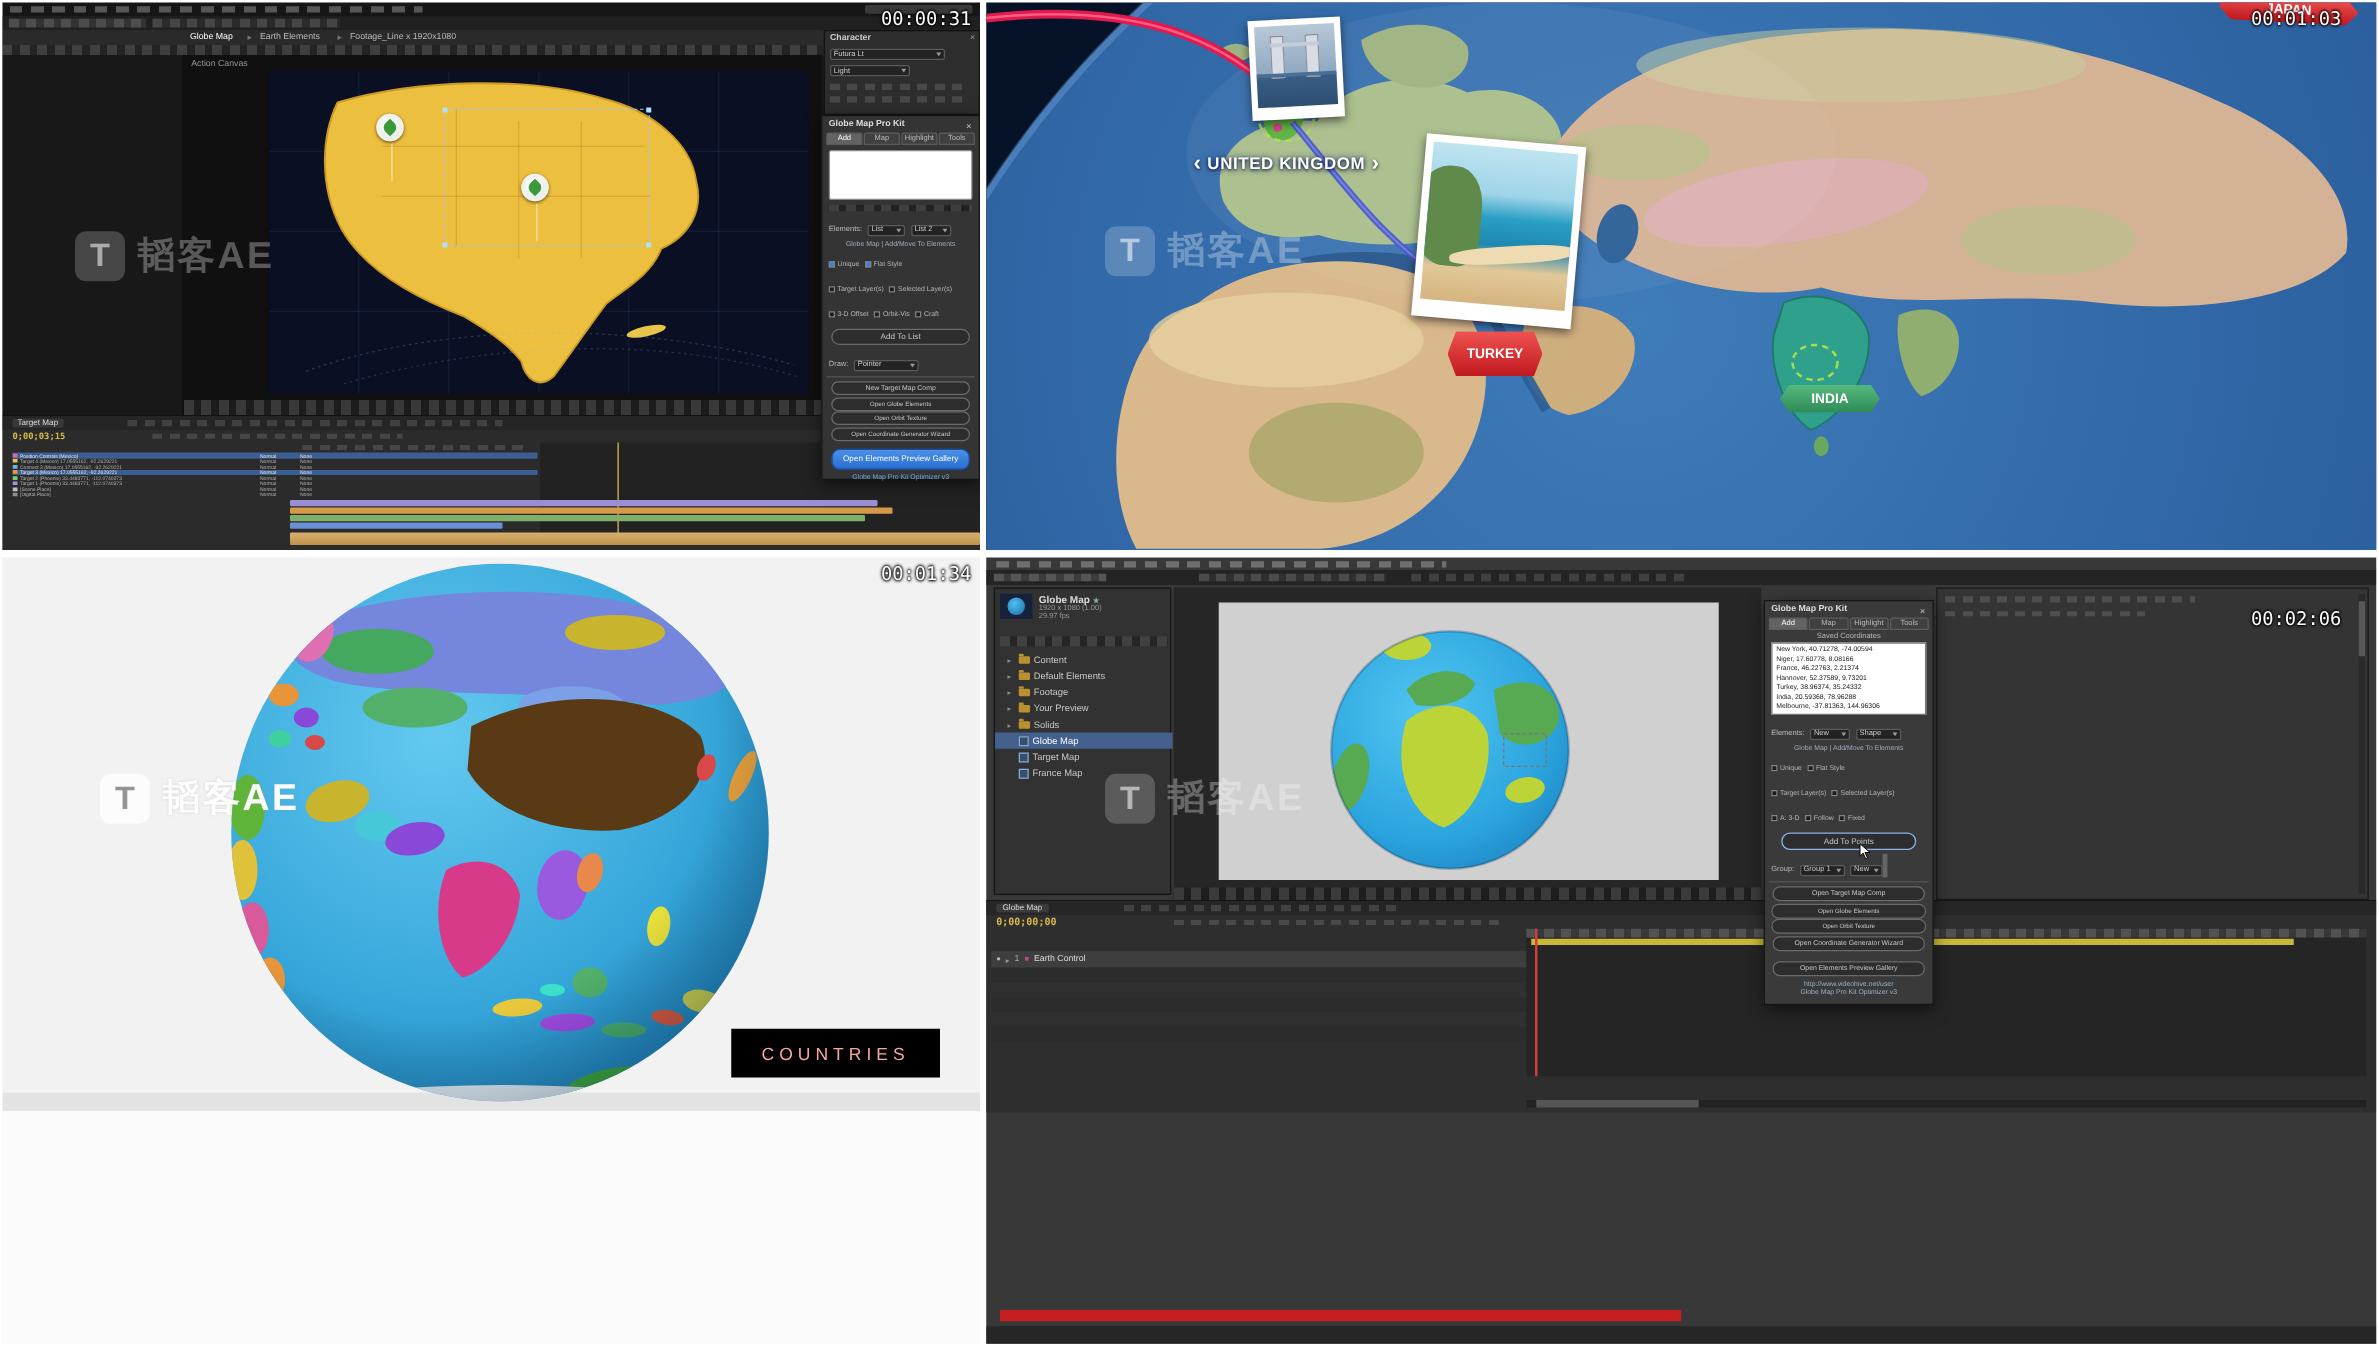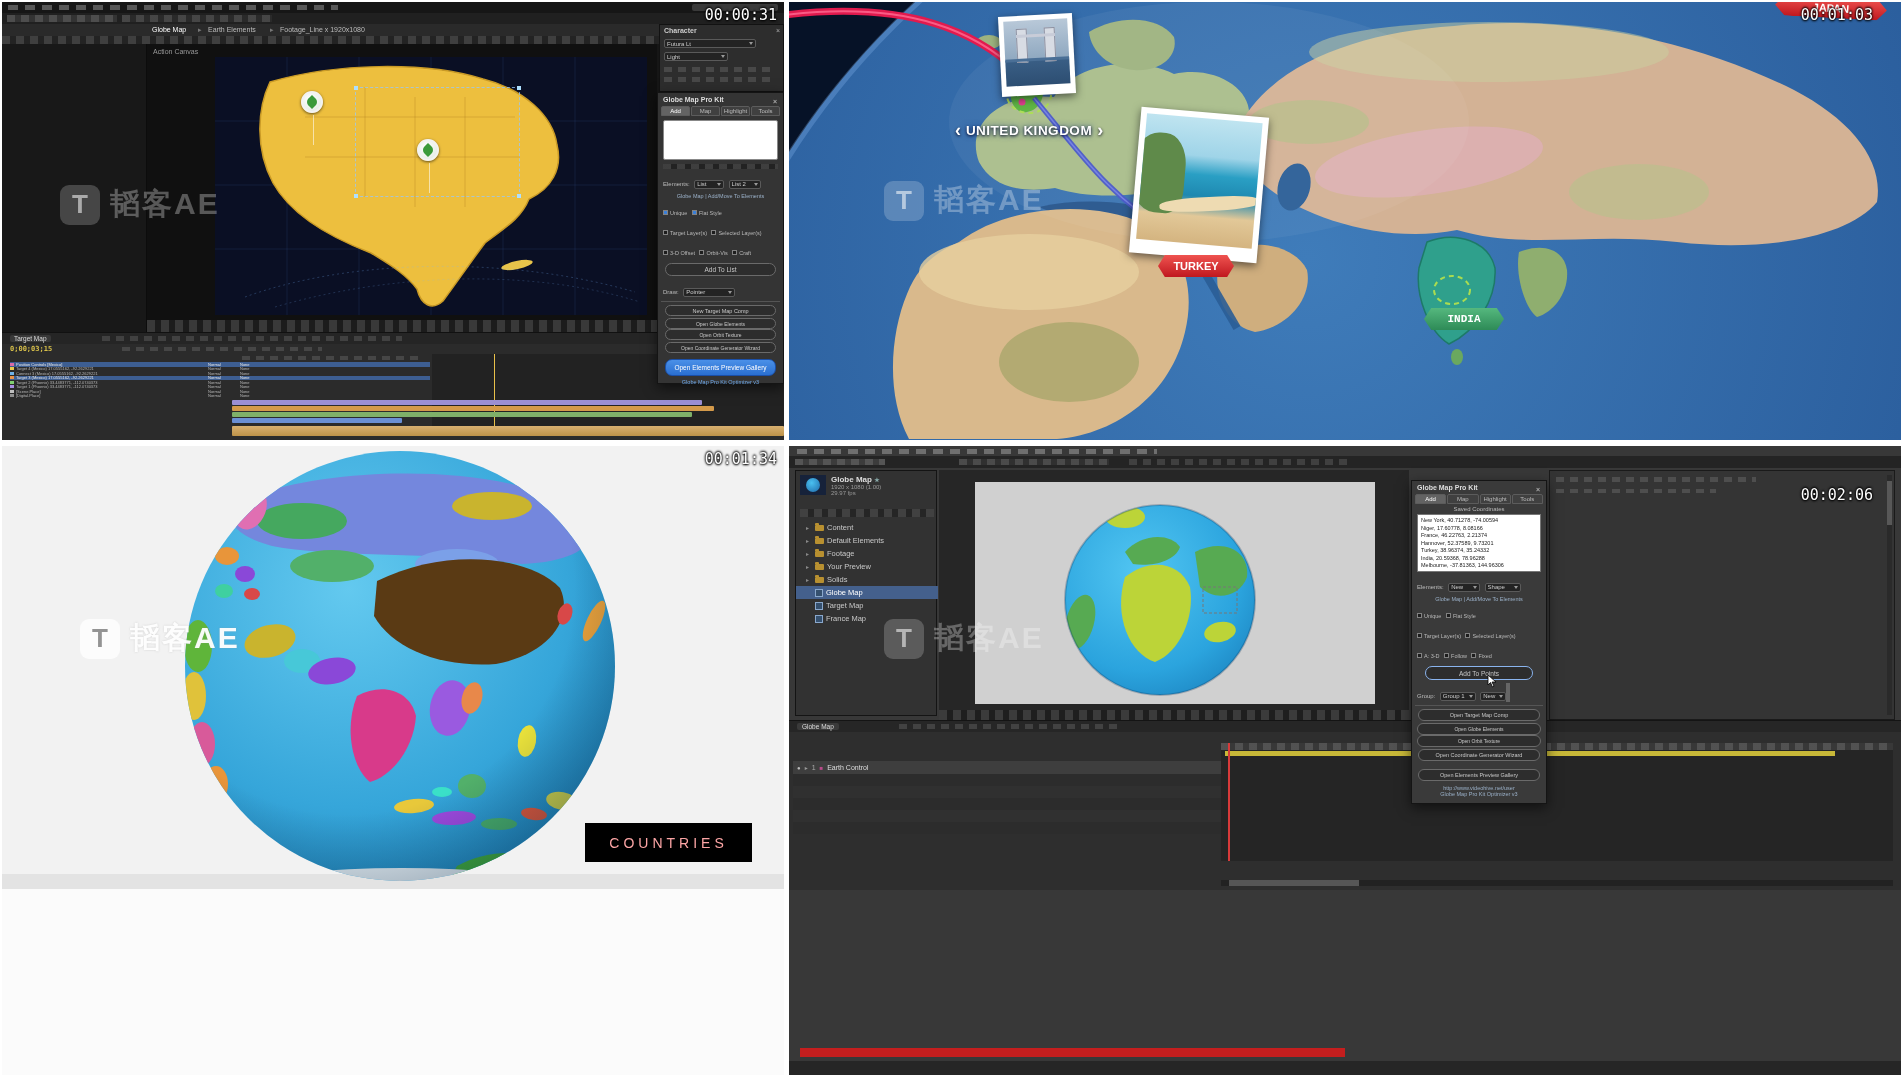--- a/index.html
+++ b/index.html
@@ -42,21 +42,21 @@
   .tl-row .chip { width:4px; height:3px; flex:none; }
   .tl-row .lname { width:190px; overflow:hidden; white-space:nowrap; }
   .tl-row .lmode { width:30px; overflow:hidden; }
   .tl-row .lmat { width:26px; overflow:hidden; }
   .tl-row.sel { background:#3d5e92; color:#e8e8e8; }
   .bar { position:absolute; border-radius:1px; }
   .ribbon { position:absolute; display:flex; align-items:center; justify-content:center;
             color:#fff; font-weight:bold; z-index:20;
             clip-path:polygon(0 50%, 9% 0, 91% 0, 100% 50%, 91% 100%, 9% 100%); }
   .ribbon-red { background:linear-gradient(180deg,#ef5350,#c0181f); }
-  .ribbon-teal { background:linear-gradient(180deg,#55b87e,#2e8b57);font-family:Liberation Mono, monospace; }
+  .ribbon-teal { background:linear-gradient(180deg,#55b87e,#2e8b57); }
   .geo-label { position:absolute; display:flex; align-items:center; justify-content:center; gap:5px; z-index:20; }
   .geo-label .chev { font-size:18px; font-weight:bold; color:#fff; text-shadow:0 1px 3px rgba(0,0,30,.95); }
   .geo-label .txt { font-size:13.5px; font-weight:bold; letter-spacing:.5px; color:#fff;
                     text-shadow:0 1px 3px rgba(0,0,30,.95), 0 0 6px rgba(20,60,140,.8); }
   .polaroid { position:absolute; background:#fff; box-shadow:0 3px 8px rgba(0,0,10,.55); z-index:15; }
   .proj-row { display:flex; align-items:center; gap:3px; height:13px; padding-left:10px;
               font-size:7.5px; color:#c8c8c8; cursor:pointer; }
   .proj-row.sel { background:#44608c; color:#fff; }
   .icon-folder { width:9px; height:6px; background:#b89030; border-radius:1px; position:relative; flex:none; }
   .icon-folder::before { content:""; position:absolute; top:-2px; left:0; width:4px; height:2px;
@@ -363,21 +363,21 @@
         <div class="abs" style="left:-12px;top:18px;width:55px;height:80px;background:#5f8a4a;border-radius:50% 40% 30% 50%;"></div>
         <div class="abs" style="left:20px;top:78px;width:100px;height:14px;background:#eedbb2;transform:rotate(-8deg);border-radius:40%;"></div>
       </div>
     </div>
 
     <div class="geo-label" style="left:160px;top:116px;width:160px;height:24px;">
       <span class="chev">‹</span>
       <span class="txt">UNITED KINGDOM</span>
       <span class="chev">›</span>
     </div>
-    <div class="ribbon ribbon-red" style="left:369px;top:253px;width:76px;height:22px;font-size:11px;text-align:right;">TURKEY</div>
+    <div class="ribbon ribbon-red" style="left:369px;top:263px;width:76px;height:36px;font-size:11px;text-align:right;">TURKEY</div>
     <div class="ribbon ribbon-teal" style="left:635px;top:306px;width:80px;height:22px;font-size:11px;">INDIA</div>
     <div class="ribbon ribbon-red" style="left:986px;top:-5px;width:112px;height:21px;font-size:11px;transform:rotate(3deg);">JAPAN</div>
 
     <div class="wm" style="left:95px;top:178px;">
       <span class="wm-logo">T</span>
       <span class="wm-text">韬客AE</span>
     </div>
     <span class="ts" style="right:28px;">00:01:03</span>
   </div>
 
@@ -653,20 +653,24 @@
       <div class="ae-btn kit-btn" style="margin-top:8px;">Open Elements Preview Gallery</div>
       <div style="font-size:5.5px;color:#9ab0c8;text-align:center;margin-top:4px;">http://www.videohive.net/user</div>
       <div style="font-size:5.5px;color:#9ab0c8;text-align:center;">Globe Map Pro Kit Optimizer v3</div>
     </div>
 
     <div class="abs" style="left:0;top:274px;width:1112px;height:170px;background:#2e2e2e;border-top:1px solid #141414;">
       <div class="abs" style="left:0;top:0;width:1112px;height:11px;background:#262626;">
         <span class="abs" style="left:8px;top:2px;font-size:6.5px;color:#ddd;background:#3a3a3a;padding:0 5px;border-radius:2px;">Globe Map</span>
         <div class="abs greek-dark" style="left:110px;top:3px;width:220px;height:5px;"></div>
       </div>
+      <div class="abs" style="left:0;top:11px;width:1112px;height:11px;">
+        <span class="abs" style="left:8px;top:1px;font:bold 8px 'DejaVu Sans Mono',monospace;color:#d8b84a;">0;00;00;00</span>
+        <div class="abs greek-dark" style="left:150px;top:4px;width:260px;height:4px;"></div>
+      </div>
       <div class="abs" style="left:432px;top:22px;width:672px;height:118px;background:#252525;"></div>
       <div class="abs greek-dark" style="left:432px;top:22px;width:672px;height:7px;background-color:#383838;"></div>
       <div class="abs" style="left:436px;top:30px;width:610px;height:5px;background:#c8b838;"></div>
       <div class="abs" style="left:439px;top:22px;width:2px;height:118px;background:#d83a3a;"></div>
       <div class="abs" style="left:4px;top:40px;width:428px;height:13px;background:#3e3e3e;display:flex;align-items:center;gap:4px;padding-left:4px;font-size:7px;color:#ddd;">
         <span style="font-size:6px;color:#bbb;">●</span>
         <span style="font-size:6px;color:#999;">▸</span>
         <span style="color:#aaa;">1</span>
         <span style="font-size:6px;color:#b84a8a;">■</span>
         <span>Earth Control</span>

